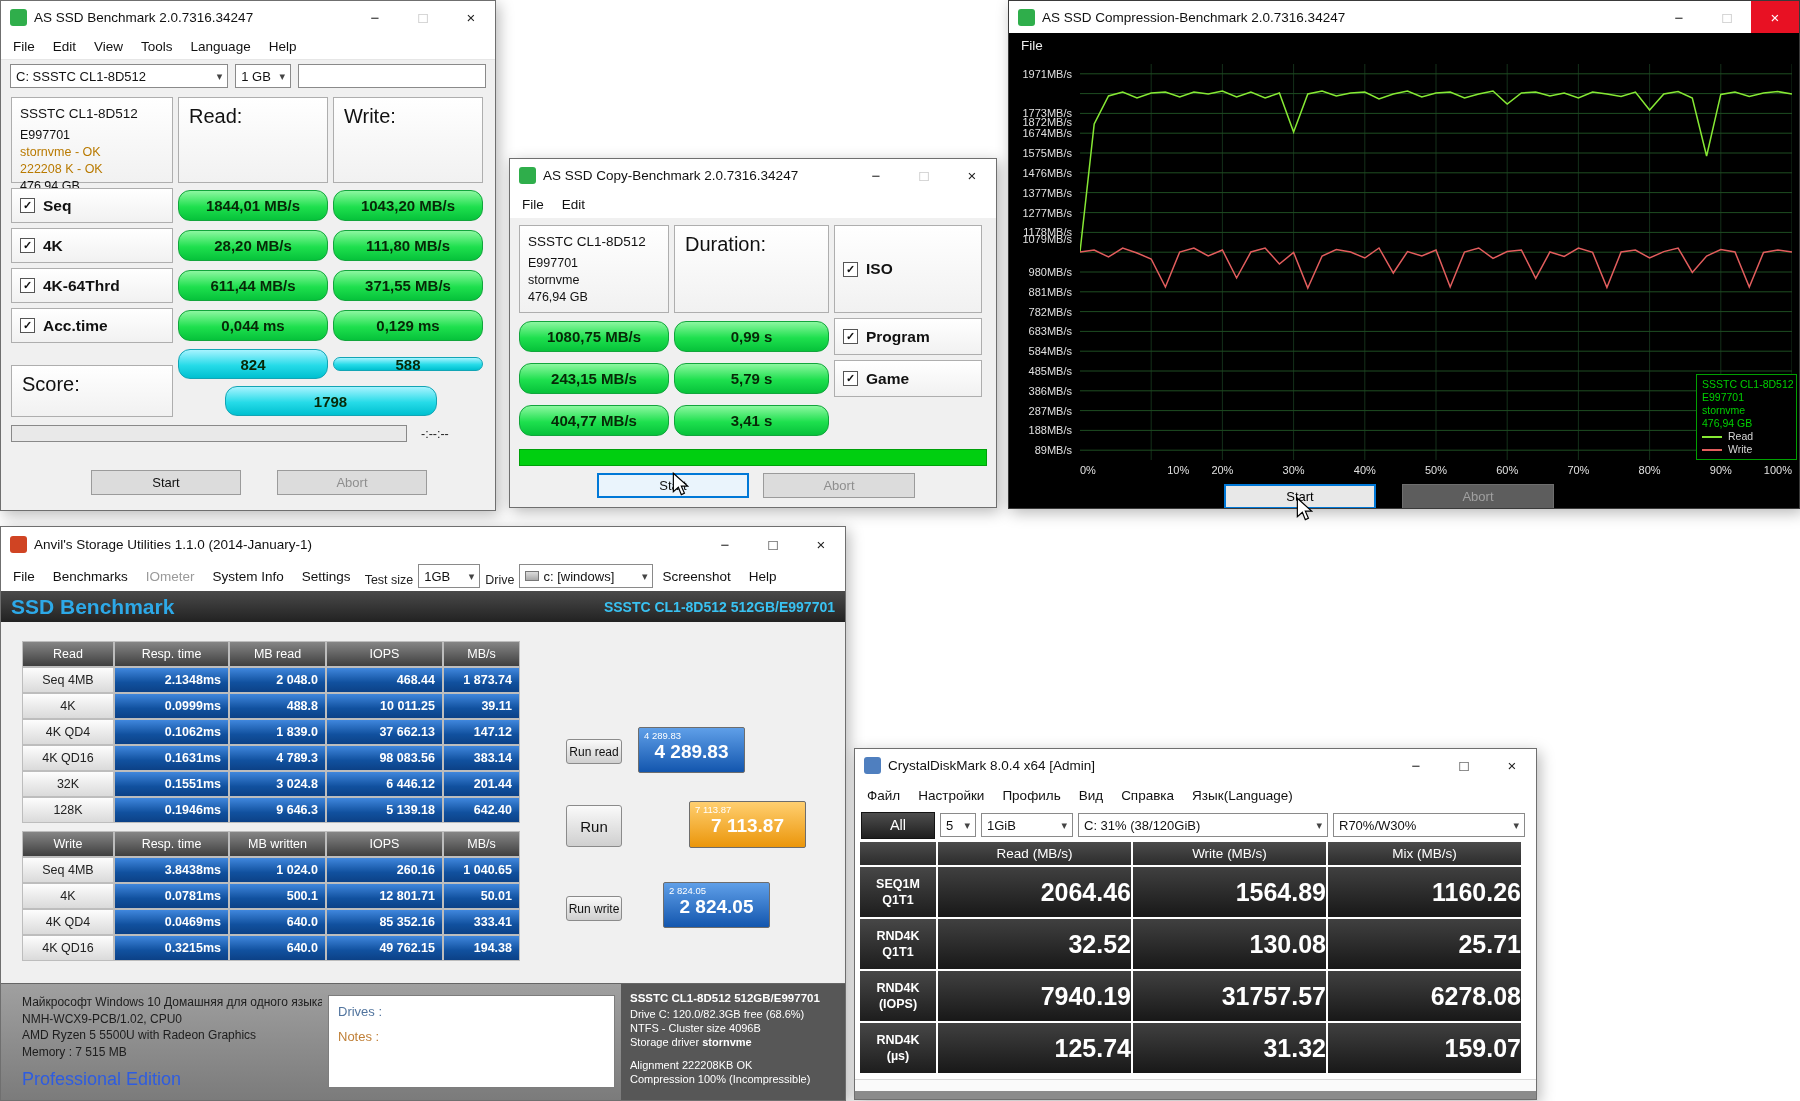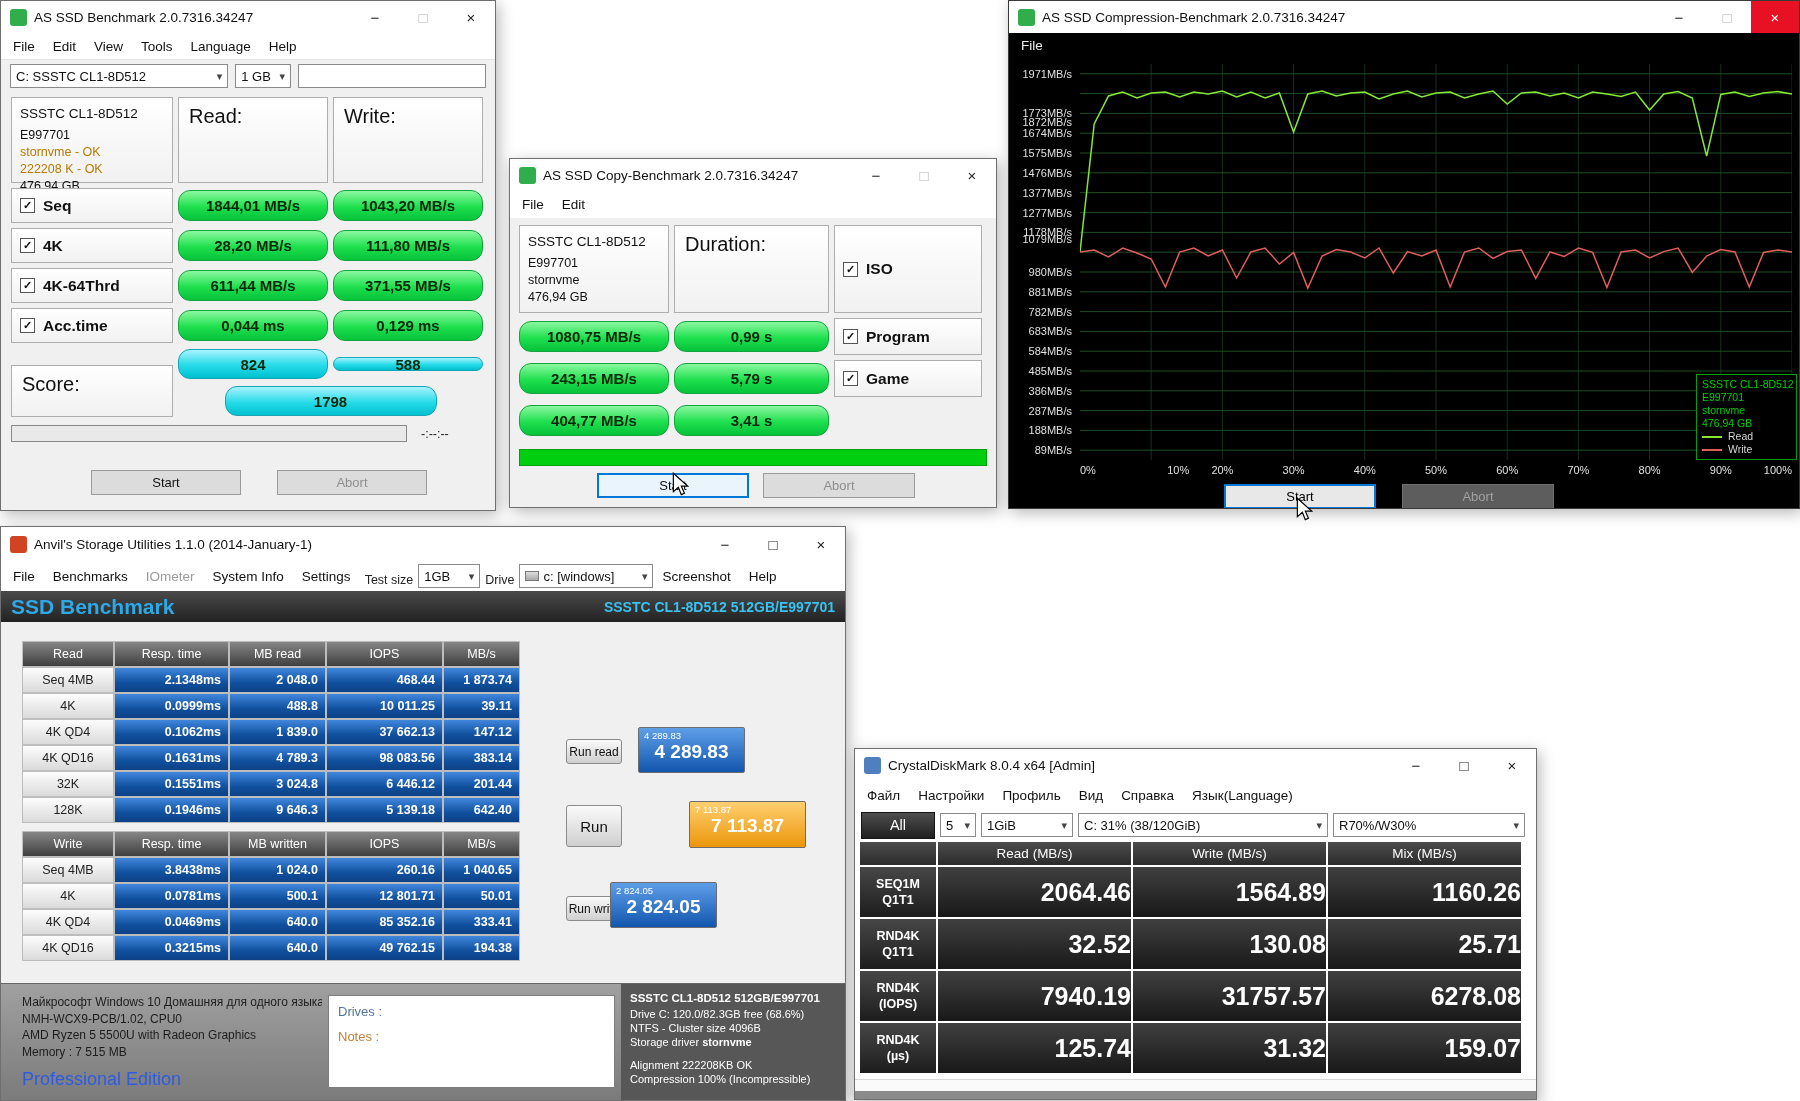--- a/index.html
+++ b/index.html
@@ -78,21 +78,21 @@
 #anvil-write{left:21px;top:304px;}
 .anvil-btn{position:absolute;background:linear-gradient(#fafafa,#cfcfcf);border:1px solid #8b8b8b;border-radius:3px;display:flex;align-items:center;justify-content:center;font-size:12px;color:#111;}
 #run-read{left:565px;top:212px;width:56px;height:25px;}
 #run-main{left:565px;top:278px;width:56px;height:42px;font-size:15px;}
 #run-write{left:565px;top:369px;width:56px;height:25px;}
 .score-box{position:absolute;border:1px solid #6d6d6d;border-radius:2px;color:#fff;overflow:hidden;}
 .score-box .tiny{font-size:9.5px;padding:2px 0 0 5px;}
 .score-box .big{font-size:19px;font-weight:bold;text-align:center;}
 #score-read{left:637px;top:200px;width:107px;height:46px;background:linear-gradient(#5f9fe8,#1356ae);}
 #score-total{left:688px;top:274px;width:117px;height:47px;background:linear-gradient(#ffcf70,#eb960b);}
-#score-write{left:609px;top:355px;width:107px;height:46px;background:linear-gradient(#5f9fe8,#1356ae);}
+#score-write{left:662px;top:355px;width:107px;height:46px;background:linear-gradient(#5f9fe8,#1356ae);}
 .anvil-bottom{position:absolute;left:0;right:0;top:456px;bottom:0;background:linear-gradient(#a0a0a0,#7b7b7b);border-top:1px solid #666;}
 .sysinfo{position:absolute;left:21px;top:10px;width:300px;font-size:12px;line-height:16.5px;color:#1d1d1d;white-space:nowrap;overflow:hidden;}
 .pro-edition{position:absolute;left:21px;bottom:10px;font-size:18px;color:#2e5ce0;}
 .drives-box{position:absolute;left:327px;top:11px;width:287px;height:93px;background:#fff;border:1px solid #7d7d7d;padding:8px 9px;}
 .drives-box .dlabel{font-size:13px;color:#51749e;margin-bottom:10px;}
 .drives-box .nlabel{font-size:13px;color:#c08038;}
 .disk-box{position:absolute;left:620px;top:0;right:0;bottom:0;background:#575757;color:#fff;padding:7px 9px;font-size:11px;line-height:14px;}
 .disk-box .t{font-weight:bold;font-size:11.5px;margin-bottom:2px;}
 .disk-box .gap{height:9px;}
 .drive-ic{width:14px;height:10px;border:1px solid #777;background:linear-gradient(#ddd,#aaa);margin-right:4px;flex:none;}

